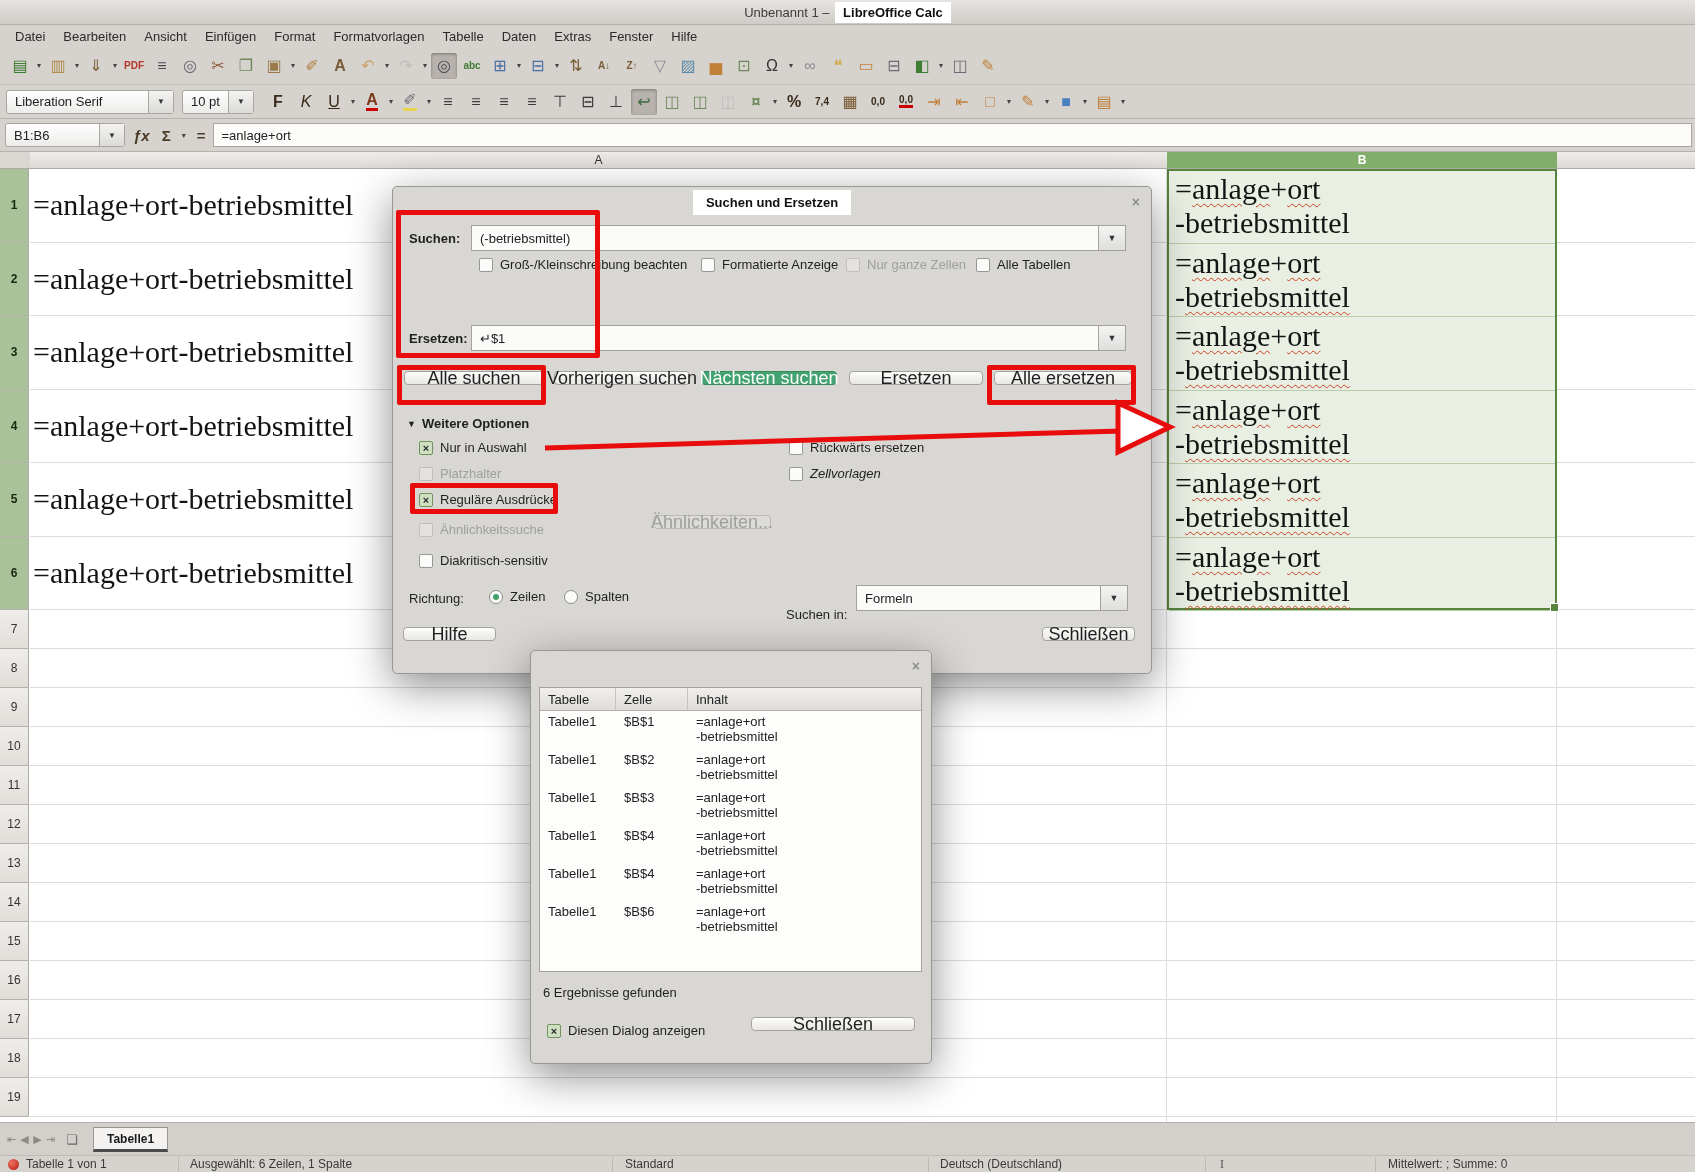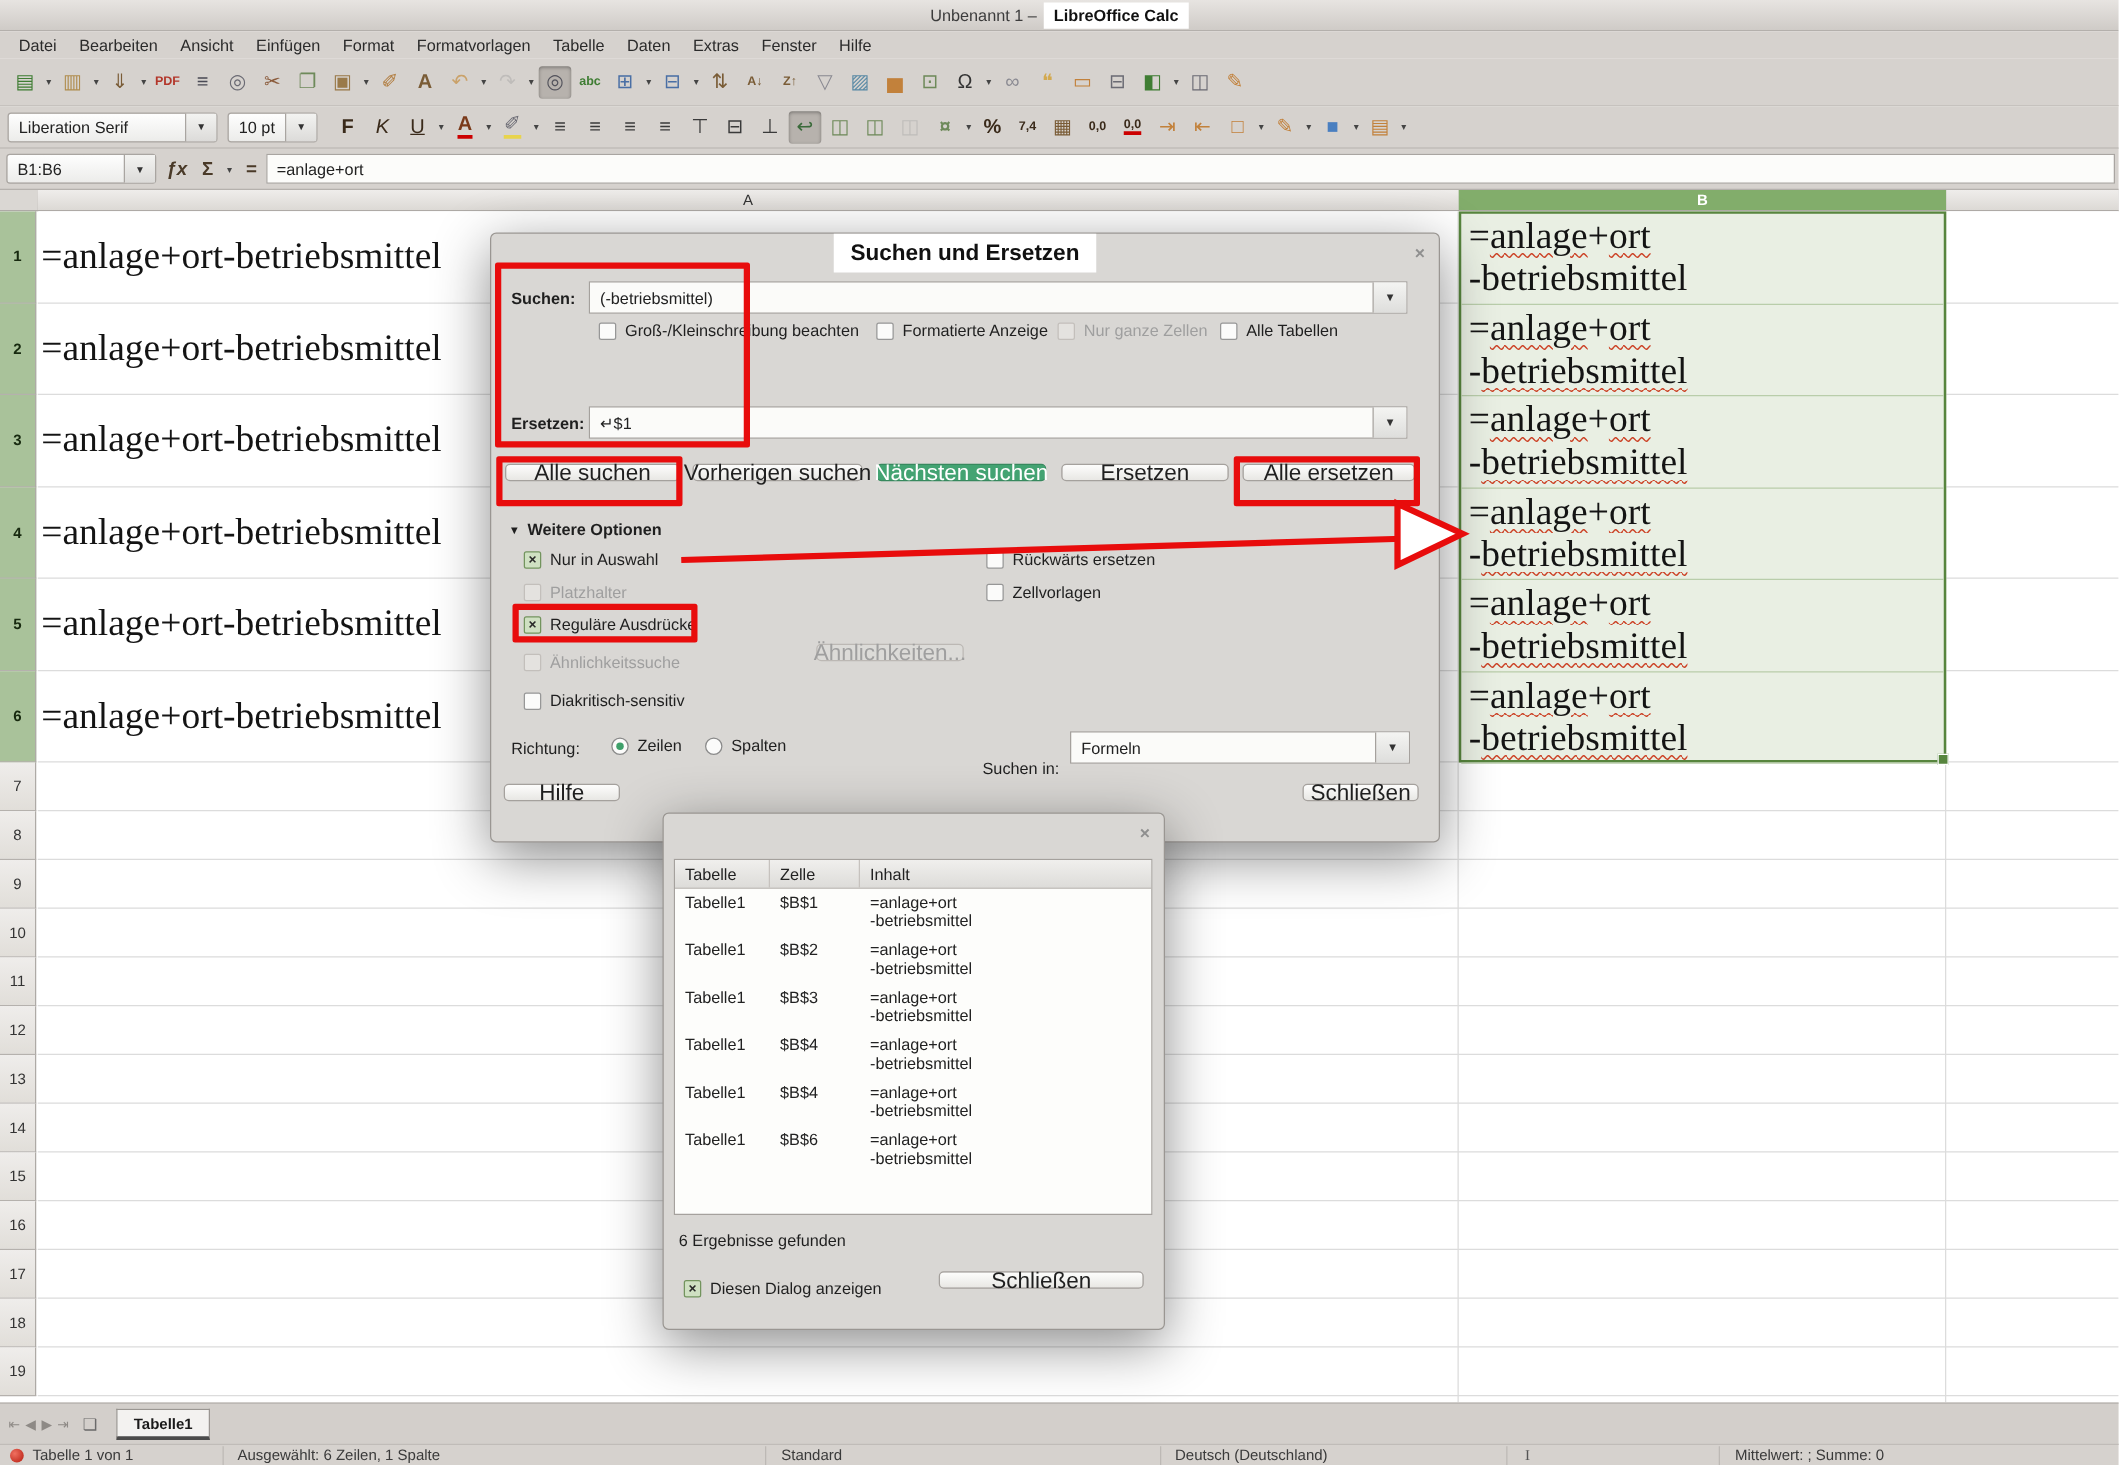--- a/index.html
+++ b/index.html
@@ -74,21 +74,21 @@
   .handle{position:absolute;right:-4px;bottom:-4px;width:7px;height:7px;background:#57853e;
     border:1px solid #fff;z-index:5;}
 
   
   .dialog{position:absolute;background:#d9d7d4;border:1px solid #9a9692;border-radius:5px;
     box-shadow:0 12px 44px rgba(0,0,0,.45);}
   .fr-dialog{left:392px;top:186px;width:758px;height:486px;z-index:10;}
   .sr-dialog{left:530px;top:650px;width:400px;height:412px;z-index:12;}
   .dlg-title{position:absolute;top:0;left:0;right:0;height:30px;display:flex;align-items:center;
     justify-content:center;}
-  .dlg-title .chip{background:#fff;font-weight:bold;font-size:18px;color:#111;padding:5px 13px;}
+  .dlg-title .chip{background:#fff;font-weight:bold;font-size:13px;color:#111;padding:5px 13px;}
   .dlg-close{position:absolute;top:8px;right:11px;color:#8f8f8f;font-size:14px;font-weight:bold;line-height:1;}
   .flabel{position:absolute;font-size:13px;color:#1f1f1f;white-space:nowrap;}
   .flabel.b{font-weight:bold;}
   .field{position:absolute;height:26px;background:#fbfbf9;border:1px solid #a5a19d;
     box-sizing:border-box;display:flex;align-items:center;font-size:13px;color:#222;padding-left:8px;}
   .field .fval{flex:1;white-space:nowrap;overflow:hidden;}
   .field .ddbtn{width:26px;align-self:stretch;border-left:1px solid #a5a19d;display:flex;
     align-items:center;justify-content:center;font-size:9px;color:#333;
     background:linear-gradient(#f4f4f2,#dededc);}
   .btn{position:absolute;height:14px;background:linear-gradient(#fdfdfc,#e8e7e4);
@@ -545,21 +545,21 @@
       <span>Ähnlichkeitssuche</span>
     </div>
     <div class="optrow" style="left: 26px; top: 366px;">
       <span class="cb unchecked"></span>
       <span>Diakritisch-sensitiv</span>
     </div>
     <div class="optrow" style="left: 396px; top: 253px;">
       <span class="cb unchecked"></span>
       <span>Rückwärts ersetzen</span>
     </div>
-    <div class="optrow" style="left: 396px; top: 279px;">
+    <div class="optrow" style="left: 396px; top: 279px; font-style: italic;">
       <span class="cb unchecked"></span>
       <span>Zellvorlagen</span>
     </div>
     <div class="optrow" style="left: 96px; top: 402px;">
       <span class="radio sel"></span>
       <span>Zeilen</span>
     </div>
     <div class="optrow" style="left: 171px; top: 402px;">
       <span class="radio"></span>
       <span>Spalten</span>

